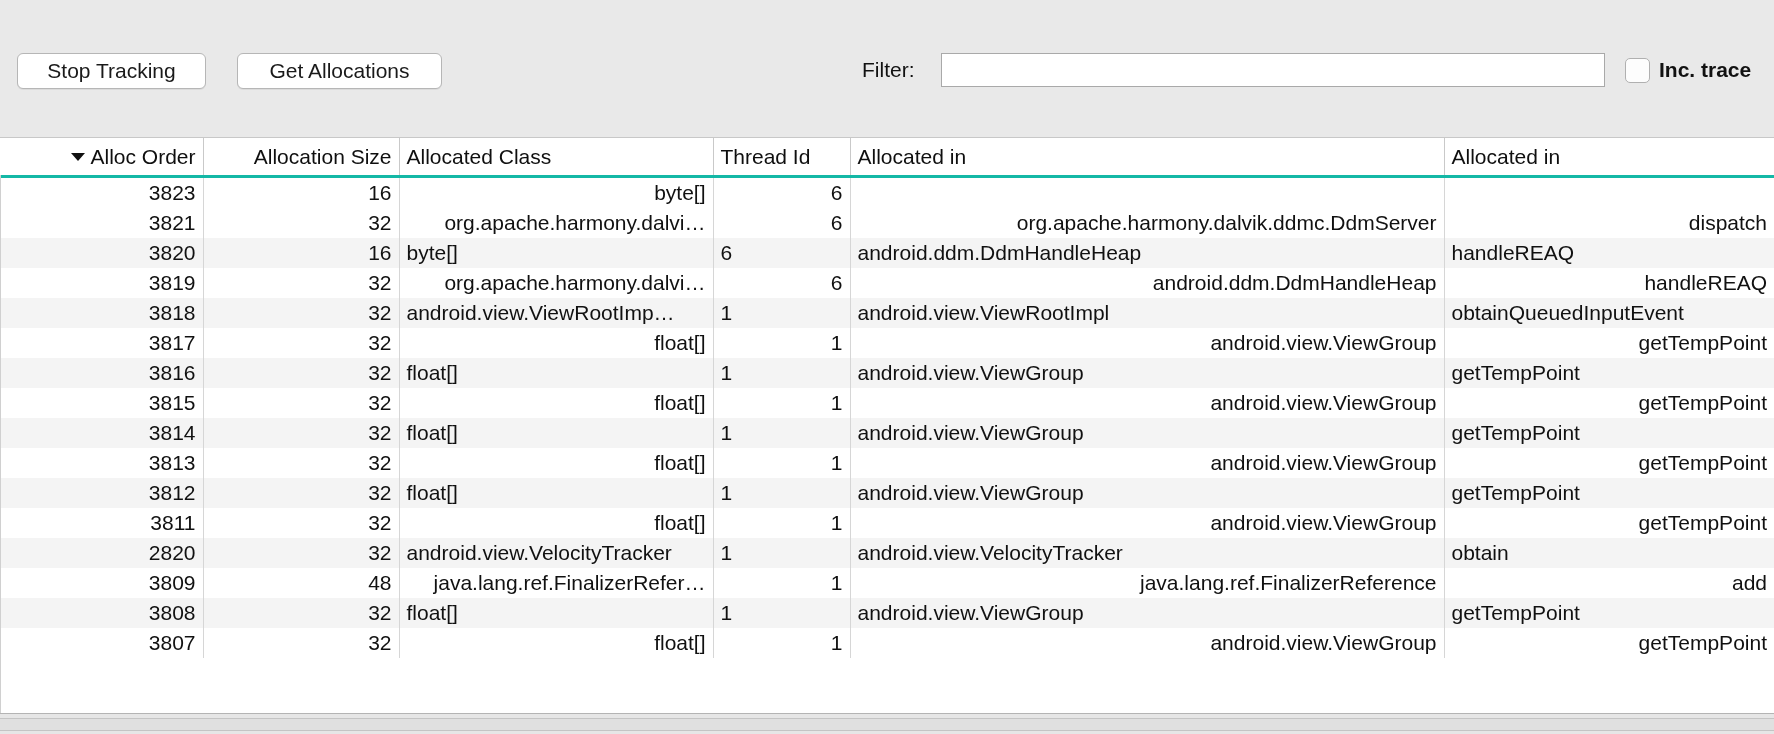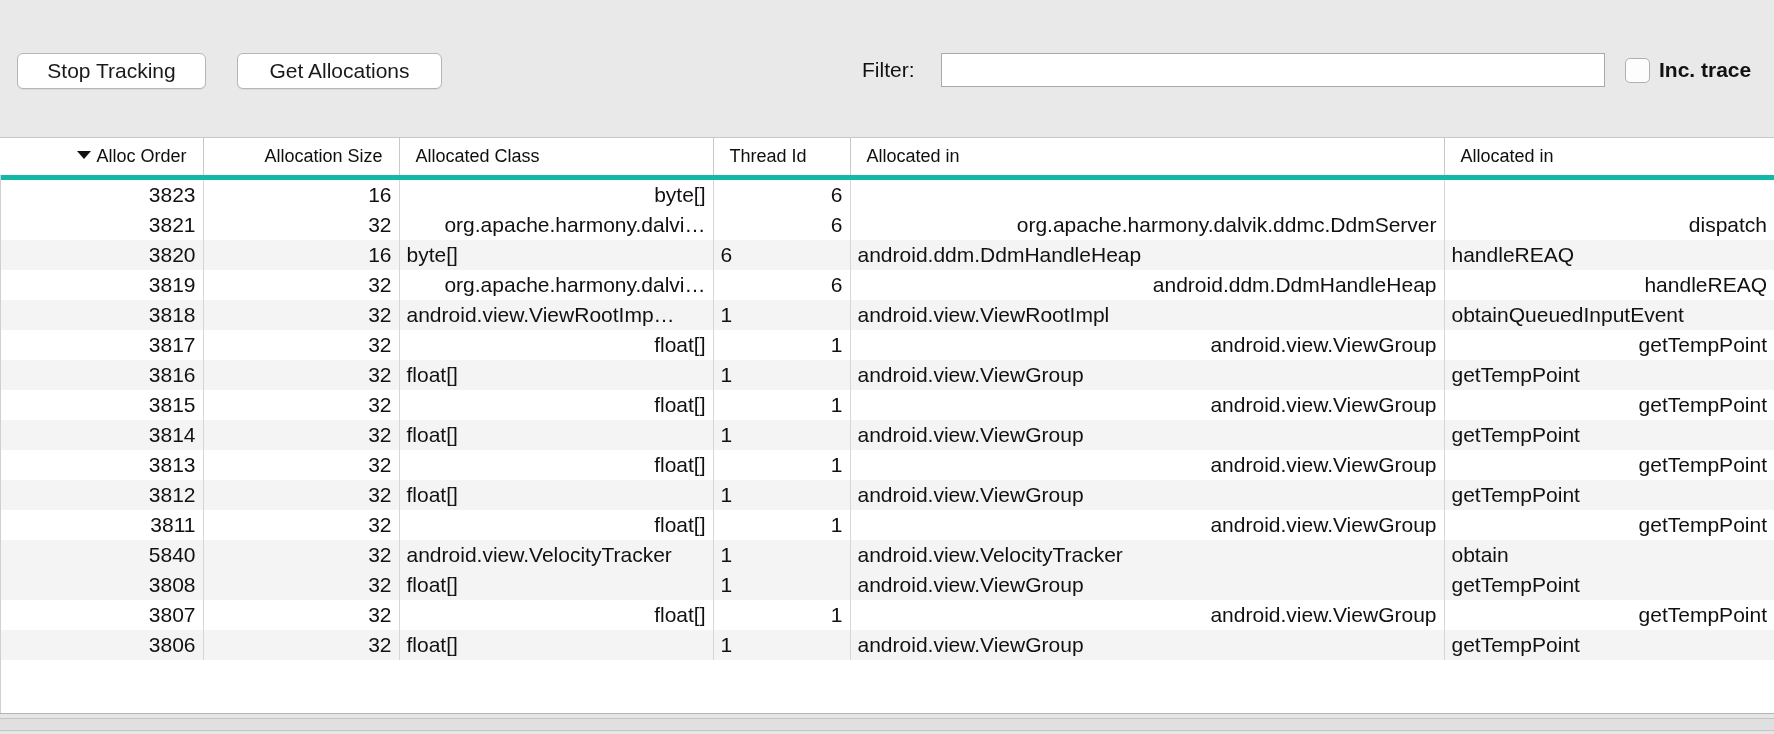--- a/index.html
+++ b/index.html
@@ -124,25 +124,25 @@
   .grid col.c-order  { width: 203px; }
   .grid col.c-size   { width: 196px; }
   .grid col.c-class  { width: 314px; }
   .grid col.c-thread { width: 137px; }
   .grid col.c-in1    { width: 594px; }
   .grid col.c-in2    { width: 330px; }
 
   .grid thead th {
     height: 37px;
     background: #ffffff;
-    border-bottom: 5px solid #14b8a6;
+    border-bottom: 3px solid #14b8a6;
     font-weight: normal;
-    font-size: 18px;
+    font-size: 21px;
     color: #0f0f0f;
-    padding: 0 16px;
+    padding: 0 7px;
     white-space: nowrap;
     overflow: hidden;
     position: relative;
     vertical-align: middle;
   }
   .grid thead th + th { border-left: 1px solid #c9c9c9; }
   .grid thead th.num { text-align: right; }
   .grid thead th.txt { text-align: left; }
 
   .sort-caret {
@@ -335,45 +335,45 @@
           </tr>
           <tr class="odd">
             <td class="num">3811</td>
             <td class="num">32</td>
             <td class="txt">float[]</td>
             <td class="txt">1</td>
             <td class="txt">android.view.ViewGroup</td>
             <td class="txt">getTempPoint</td>
           </tr>
           <tr class="even">
-            <td class="num">5840</td>
+            <td class="num">2820</td>
             <td class="num">32</td>
             <td class="txt">android.view.VelocityTracker</td>
             <td class="txt">1</td>
             <td class="txt">android.view.VelocityTracker</td>
             <td class="txt">obtain</td>
           </tr>
+          <tr class="odd">
+            <td class="num">3809</td>
+            <td class="num">48</td>
+            <td class="txt">java.lang.ref.FinalizerRefer…</td>
+            <td class="txt">1</td>
+            <td class="txt">java.lang.ref.FinalizerReference</td>
+            <td class="txt">add</td>
+          </tr>
           <tr class="even">
             <td class="num">3808</td>
             <td class="num">32</td>
             <td class="txt">float[]</td>
             <td class="txt">1</td>
             <td class="txt">android.view.ViewGroup</td>
             <td class="txt">getTempPoint</td>
           </tr>
           <tr class="odd">
             <td class="num">3807</td>
-            <td class="num">32</td>
-            <td class="txt">float[]</td>
-            <td class="txt">1</td>
-            <td class="txt">android.view.ViewGroup</td>
-            <td class="txt">getTempPoint</td>
-          </tr>
-          <tr class="even">
-            <td class="num">3806</td>
             <td class="num">32</td>
             <td class="txt">float[]</td>
             <td class="txt">1</td>
             <td class="txt">android.view.ViewGroup</td>
             <td class="txt">getTempPoint</td>
           </tr>
         </tbody>
     </table>
   </div>
 

